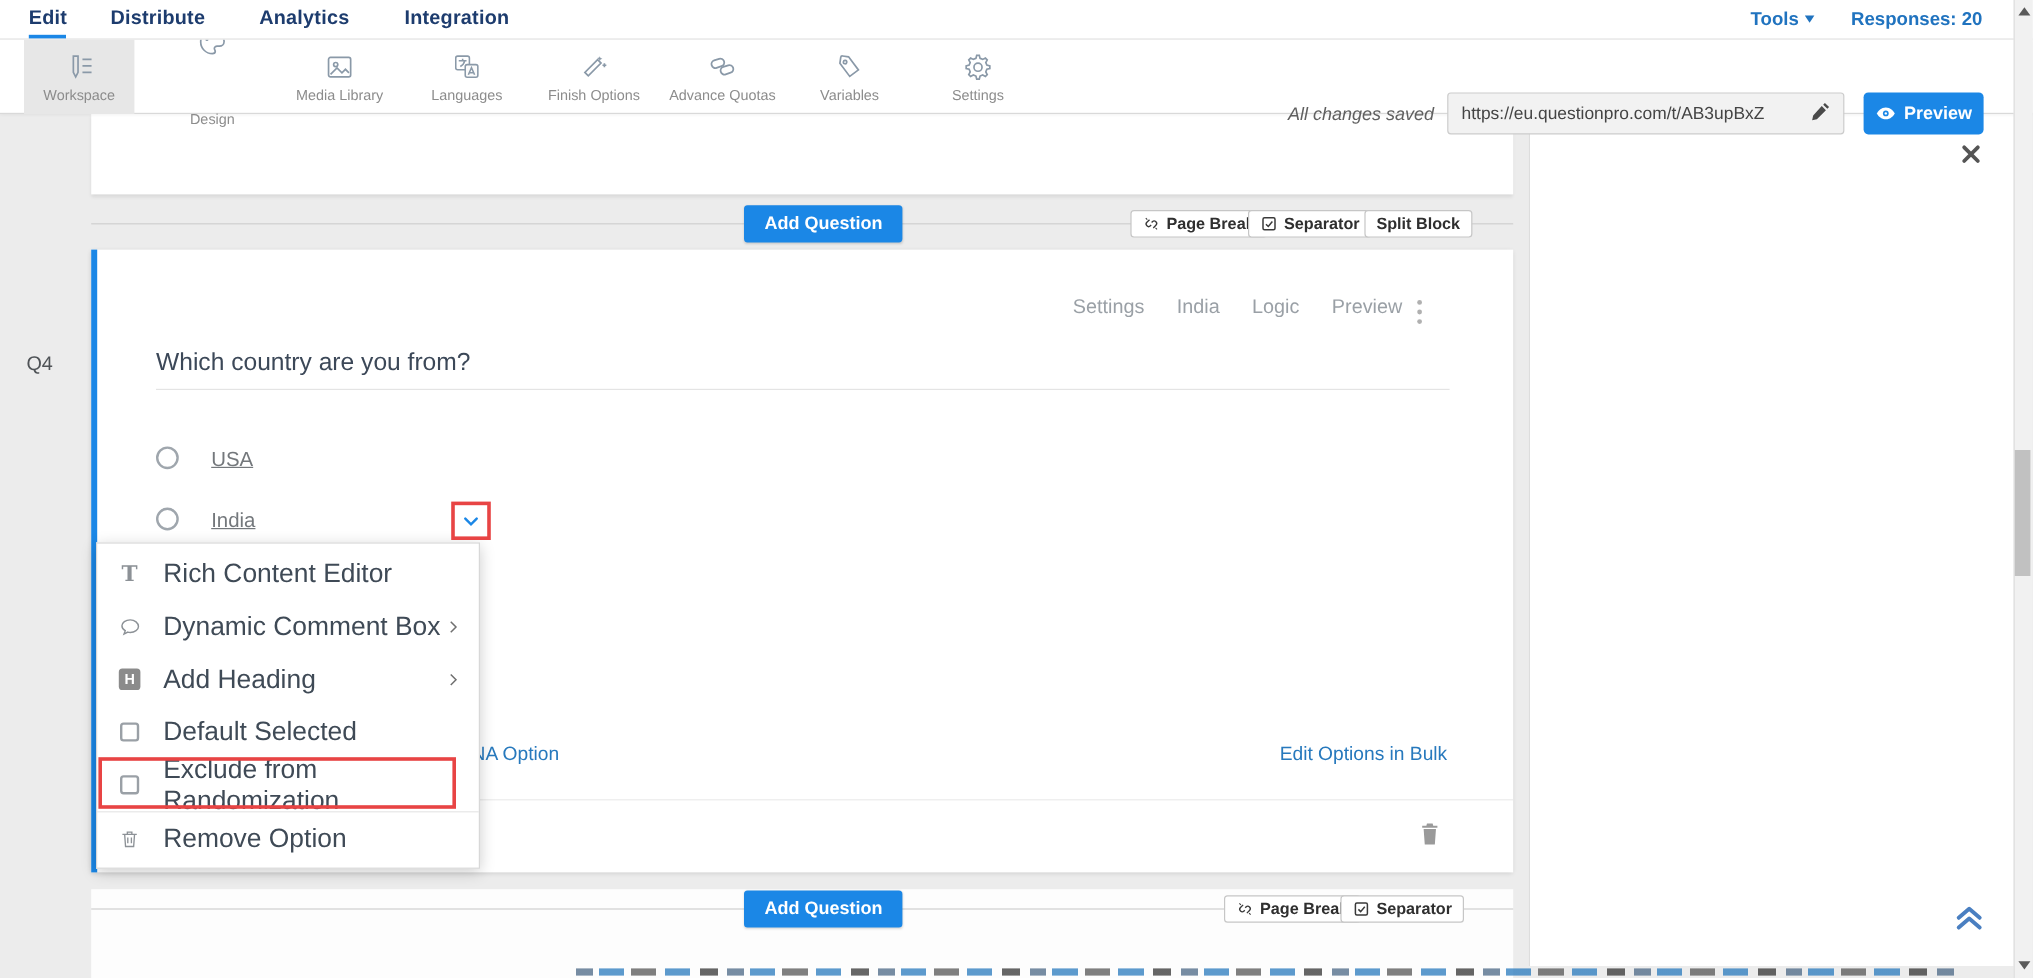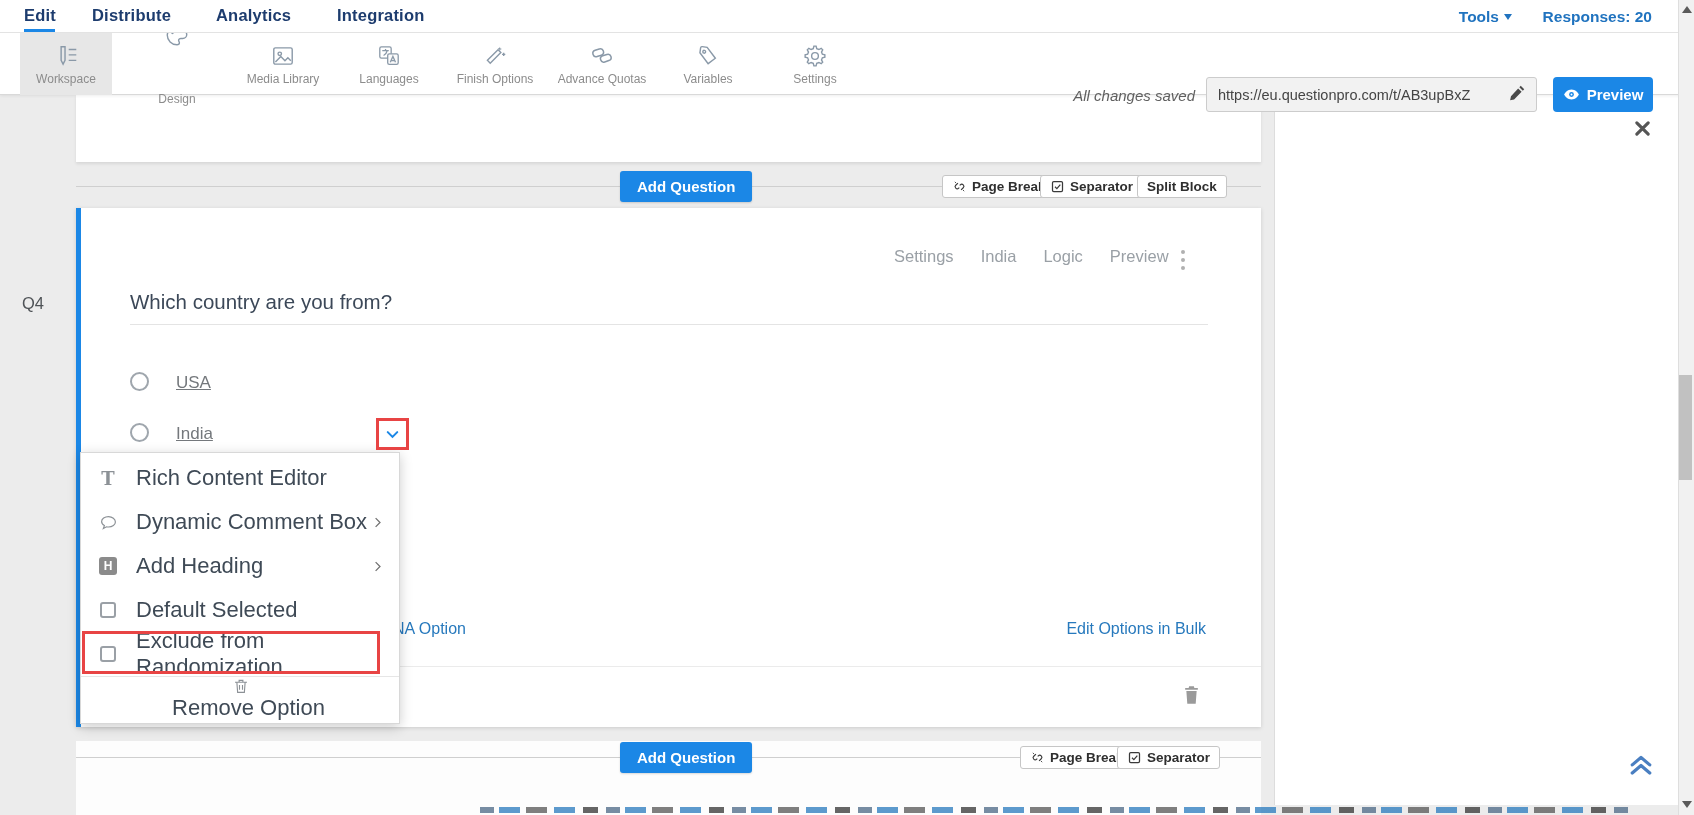--- a/index.html
+++ b/index.html
@@ -47,21 +47,21 @@
   .radio-circle { position:absolute; width:19px; height:19px; border:2px solid #9fa6ad; border-radius:50%; background:#fff; cursor:pointer; }
   .opt-label { position:absolute; font-size:17px; color:#74787c; cursor:text;text-decoration:underline; }
   .opt-trigger { position:absolute; left:376px; top:418px; width:33px; height:32px; background:#fff; border:3px solid #e84444; display:flex; align-items:center; justify-content:center; cursor:pointer; z-index:21; }
   .link-blue { position:absolute; font-size:16px; color:#2779bd; cursor:pointer; }
   .opt-divider { position:absolute; left:81px; top:666px; width:1180px; height:1px; background:#ebebeb; }
   .trash-btn { position:absolute; left:1182px; top:684px; color:#9a9a9a; cursor:pointer; }
 
   
   .opt-menu { position:absolute; left:80px; top:452px; width:320px; background:#fff; border:1px solid #d8d8d8; box-shadow:0 3px 12px rgba(0,0,0,.2); z-index:20; padding:3px 0; }
   .menu-item { height:44px; display:flex; align-items:center; padding:0 14px 0 15px; cursor:pointer; }
-  .menu-item.sep { border-top:1px solid #e6e6e6;flex-direction:column; }
+  .menu-item.sep { border-top:1px solid #e6e6e6; }
   .mi-icon { width:24px; display:flex; justify-content:center; color:#8c9196; }
   .mi-label { margin-left:16px; font-size:22px; color:#3f4a56; flex:1; }
   .mi-sub { color:#707070; display:flex; }
   .icon-textformat::after { content:"T"; font-family:"DejaVu Serif", serif; font-size:18px; color:#8c9196; font-weight:600; }
   .mi-check { width:16px; height:16px; border:2px solid #9aa0a6; border-radius:3px; background:#fff; }
   .icon-heading { width:18px; height:18px; background:#8b8b8b; border-radius:3px; color:#fff; font-size:12px; font-weight:700; display:flex; align-items:center; justify-content:center; }
   .icon-heading::after { content:"H"; }
   .hl-red { position:absolute; border:3px solid #e84444; z-index:26; pointer-events:none; }
 
   

